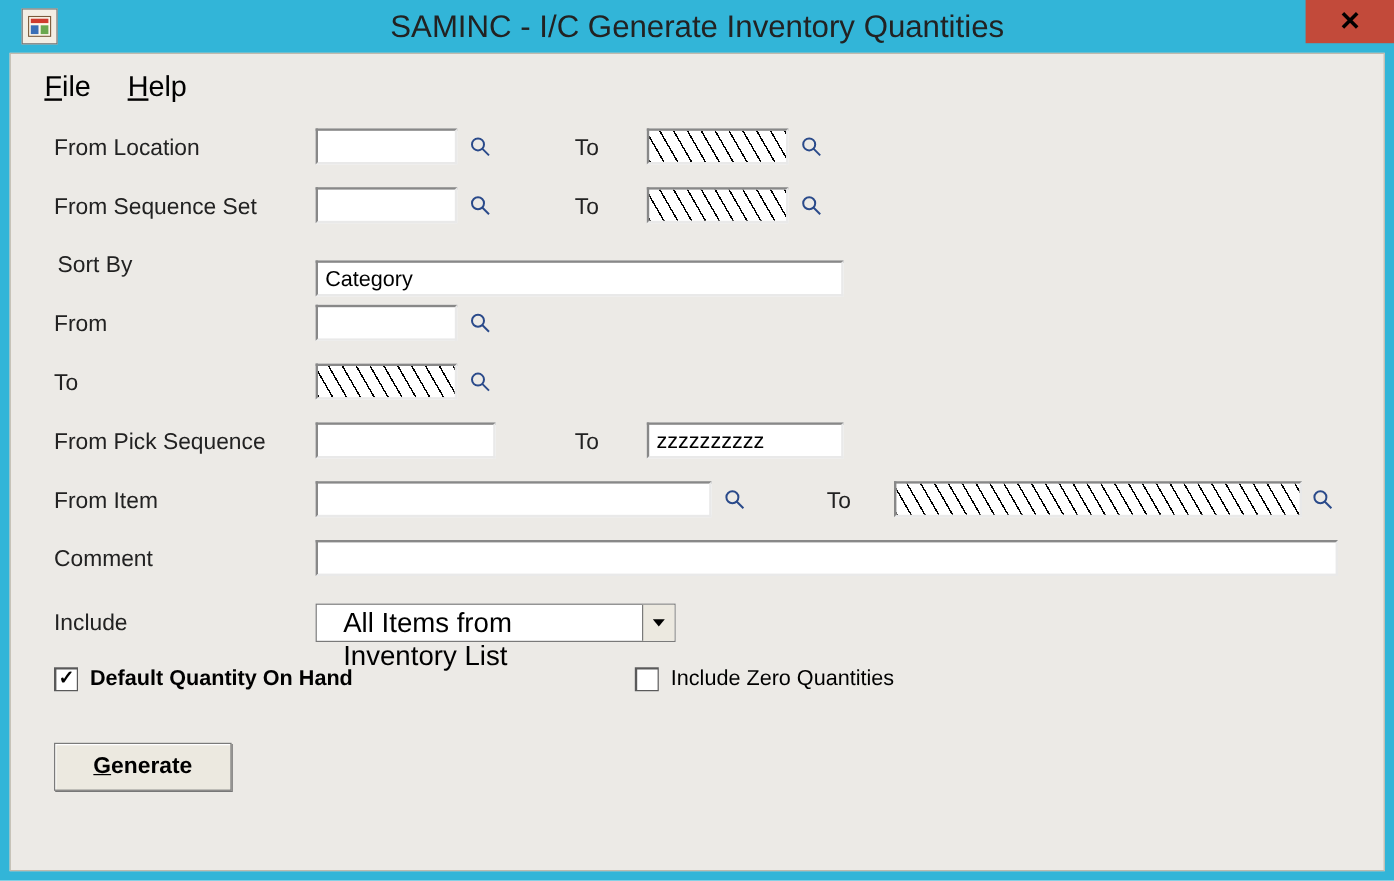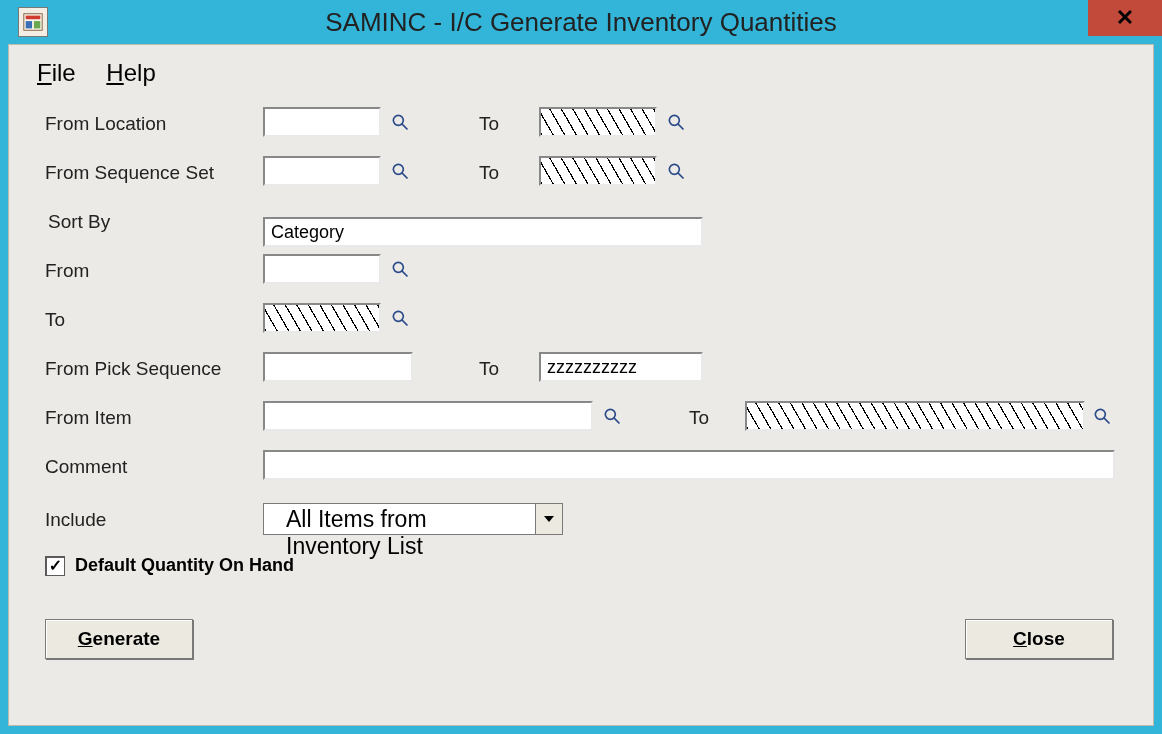--- a/index.html
+++ b/index.html
@@ -146,23 +146,24 @@
               <polygon points="1,3 11,3 6,9" fill="#000"></polygon>
             </svg>
         </div>
       </div>
 
       <label class="checkbox" style="left:16px;top:458px;font-weight:bold;">
         <span class="box checked"></span>
         <span>Default Quantity On Hand</span>
       </label>
 
+      <label class="checkbox" style="left:500px;top:458px;">
+        <span class="box"></span>
+        <span>Include Zero Quantities</span>
+      </label>
 
       <div class="btn" style="left:16px;top:522px;">
         <span><span class="ul">G</span>enerate</span>
-      </div>
-      <div class="btn" style="right:20px;top:522px;">
-        <span><span class="ul">C</span>lose</span>
       </div>
 
     </div>
   </div>
 </div>
 
 </body></html>

